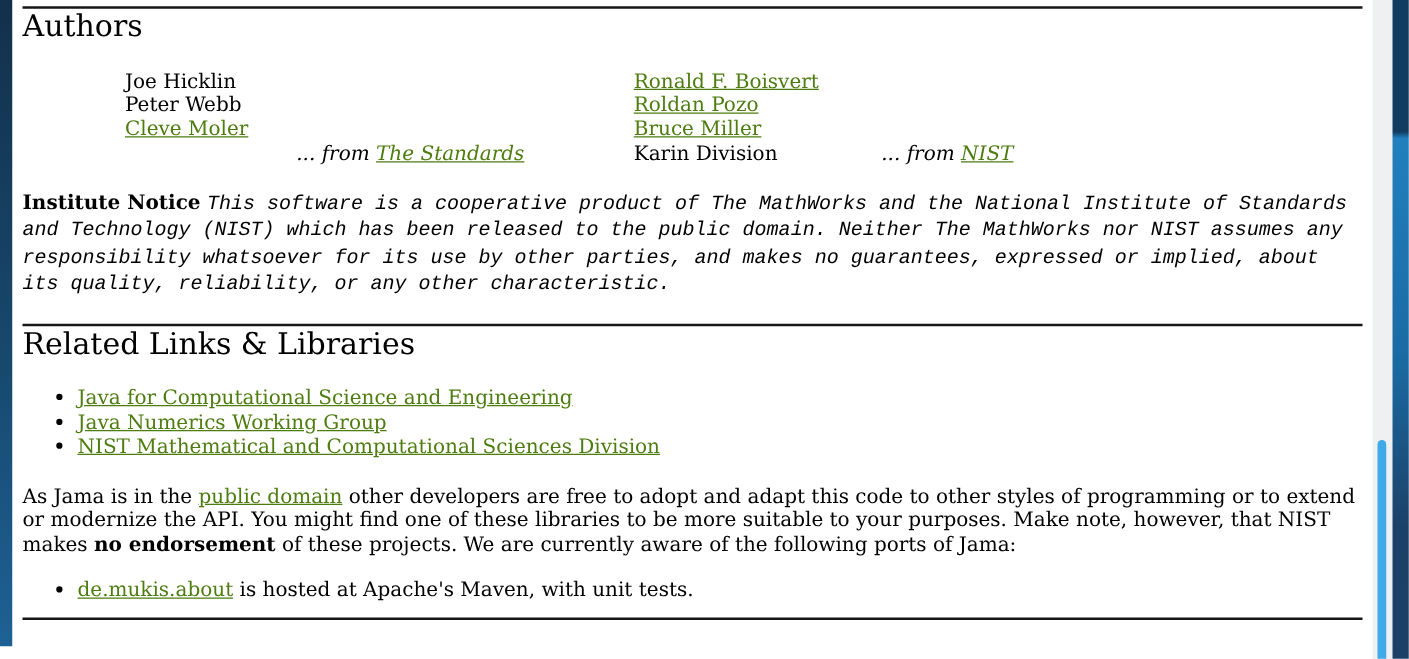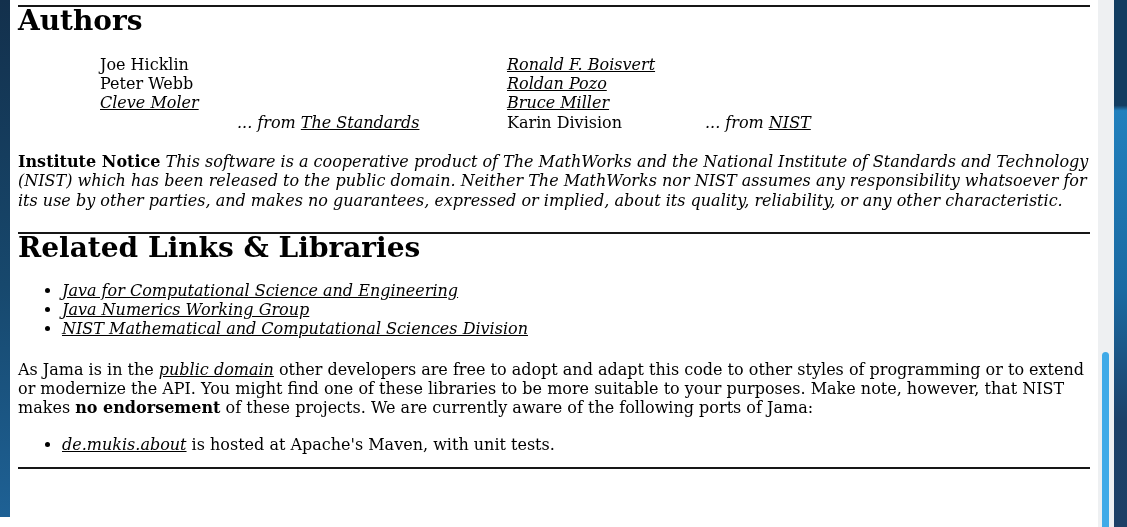--- a/index.html
+++ b/index.html
@@ -37,33 +37,33 @@
 
   
   .content {
     position: absolute; left: 10px; top: 0; width: 1088px; height: 527px;
     background: #ffffff; padding: 5px 8px 0 8px; overflow: hidden;
   }
   hr { border: none; border-top: 2px solid #161616; margin: 0; }
   .hr-related { margin-top: 22px; }
   .hr-bottom  { margin-top: 13px; }
 
-  h2 { font-size: 28px; line-height: 28px; font-weight: bold; margin: 0; }
+  h2 { font-size: 24px; line-height: 28px; font-weight: normal; margin: 0; }
 
   p { margin: 0; line-height: 19.4px; }
   .intro { margin-top: 19px; }
 
-  a { color: #000000; text-decoration: underline; cursor: pointer; font-style: italic; }
+  a { color: #4d7c0f; text-decoration: underline; cursor: pointer; }
 
   table.authors { border-collapse: collapse; table-layout: fixed; margin: 20px 0 0 82px; }
   table.authors td { padding: 0; line-height: 19.2px; vertical-align: bottom; white-space: nowrap; }
   .attrib { font-style: italic; }
 
   .copyright { margin-top: 20px; }
-  .copyright i { font-style: italic; }
+  .copyright i { font-style: italic; font-family: Liberation Mono, monospace; }
 
   ul { margin: 19px 0 0 0; padding-left: 44px; list-style: disc; }
   li { line-height: 19.2px; }
   ul.ports-list { margin-top: 17px; }
   .ports-para { margin-top: 21px; }
 </style>
 </head>
 <body>
 
 <div class="left-edge"></div>

